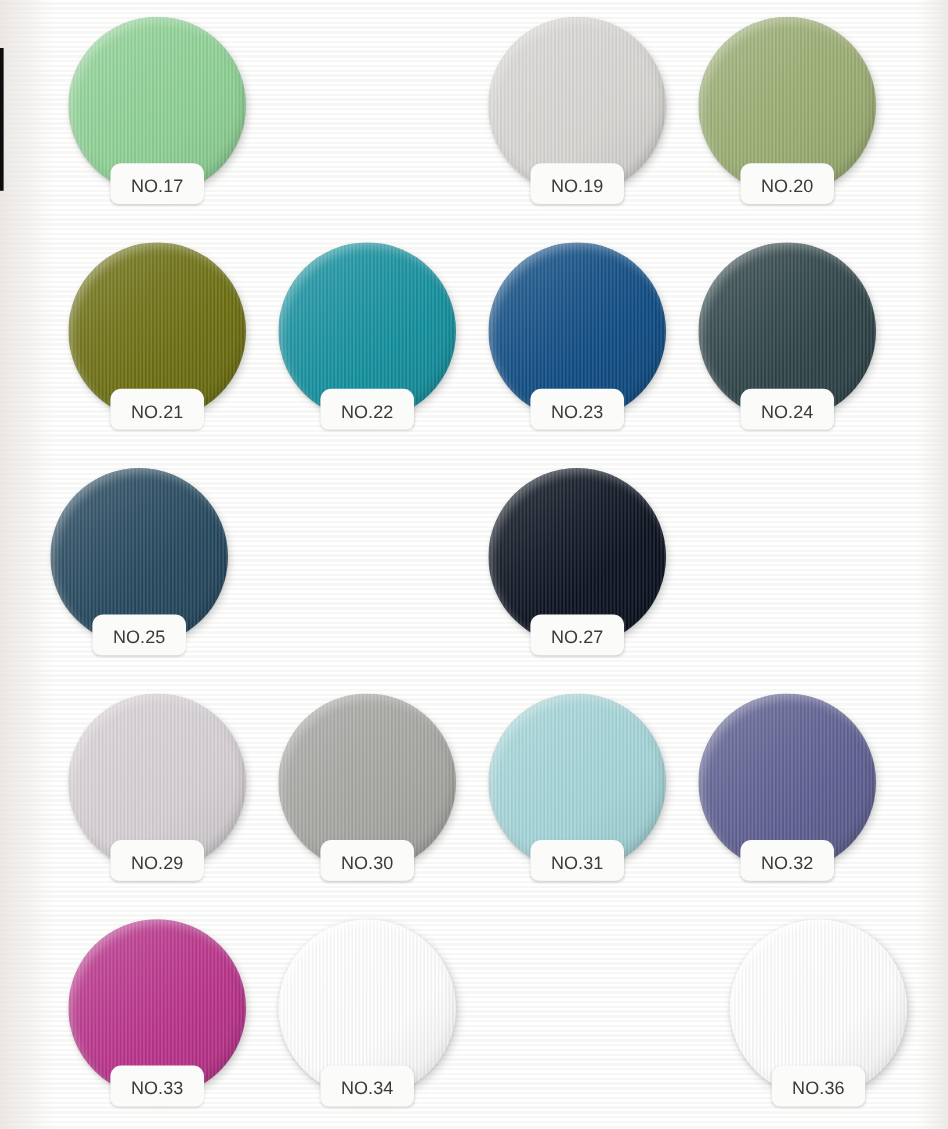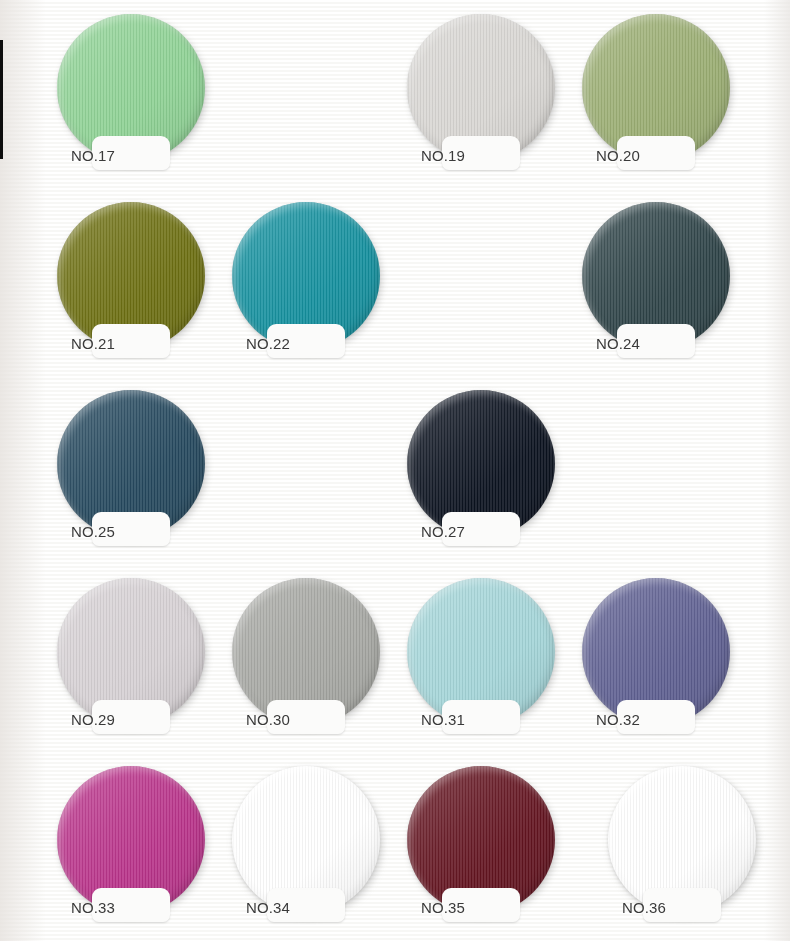--- a/index.html
+++ b/index.html
@@ -121,21 +121,21 @@
     box-shadow: 0 1px 2px rgba(130,130,130,0.28);
     z-index: 3;
   }
 
   .tab-label {
     position: absolute;
     left: 50%;
     transform: translateX(-50%);
     top: 133px;
     width: 120px;
-    text-align: left;
+    text-align: center;
     font-size: 15px;
     line-height: 17px;
     color: #3a3a3a;
     letter-spacing: 0.1px;
     white-space: nowrap;
     z-index: 4;
   }
 
   .white-disc {
     box-shadow:
@@ -173,26 +173,31 @@
       <div class="swatch" style="left: 57px; top: 202px;">
         <div class="disc" style="background-color: rgb(109, 111, 18);"></div>
         <div class="tab"></div>
         <div class="tab-label">NO.21</div>
       </div>
       <div class="swatch" style="left: 232px; top: 202px;">
         <div class="disc" style="background-color: rgb(20, 144, 158);"></div>
         <div class="tab"></div>
         <div class="tab-label">NO.22</div>
       </div>
+      <div class="swatch" style="left: 407px; top: 202px;">
+        <div class="disc" style="background-color: rgb(15, 76, 131);"></div>
+        <div class="tab"></div>
+        <div class="tab-label">NO.23</div>
+      </div>
       <div class="swatch" style="left: 582px; top: 202px;">
         <div class="disc" style="background-color: rgb(46, 67, 71);"></div>
         <div class="tab"></div>
         <div class="tab-label">NO.24</div>
       </div>
-      <div class="swatch" style="left: 57px; top: 390px;">
+      <div class="swatch" style="left: 42px; top: 390px;">
         <div class="disc" style="background-color: rgb(37, 72, 94);"></div>
         <div class="tab"></div>
         <div class="tab-label">NO.25</div>
       </div>
       <div class="swatch" style="left: 407px; top: 390px;">
         <div class="disc" style="background-color: rgb(11, 18, 31);"></div>
         <div class="tab"></div>
         <div class="tab-label">NO.27</div>
       </div>
       <div class="swatch" style="left: 57px; top: 578px;">
@@ -218,25 +223,20 @@
       <div class="swatch" style="left: 57px; top: 766px;">
         <div class="disc" style="background-color: rgb(185, 51, 138);"></div>
         <div class="tab"></div>
         <div class="tab-label">NO.33</div>
       </div>
       <div class="swatch" style="left: 232px; top: 766px;">
         <div class="disc white-disc" style="background-color: rgb(255, 255, 255);"></div>
         <div class="tab"></div>
         <div class="tab-label">NO.34</div>
       </div>
-      <div class="swatch" style="left: 407px; top: 766px;">
-        <div class="disc" style="background-color: rgb(99, 20, 32);"></div>
-        <div class="tab"></div>
-        <div class="tab-label">NO.35</div>
-      </div>
       <div class="swatch" style="left: 608px; top: 766px;">
         <div class="disc white-disc" style="background-color: rgb(255, 255, 255);"></div>
         <div class="tab"></div>
         <div class="tab-label">NO.36</div>
       </div>
     </div>
 
 </div>
 
 </body></html>

